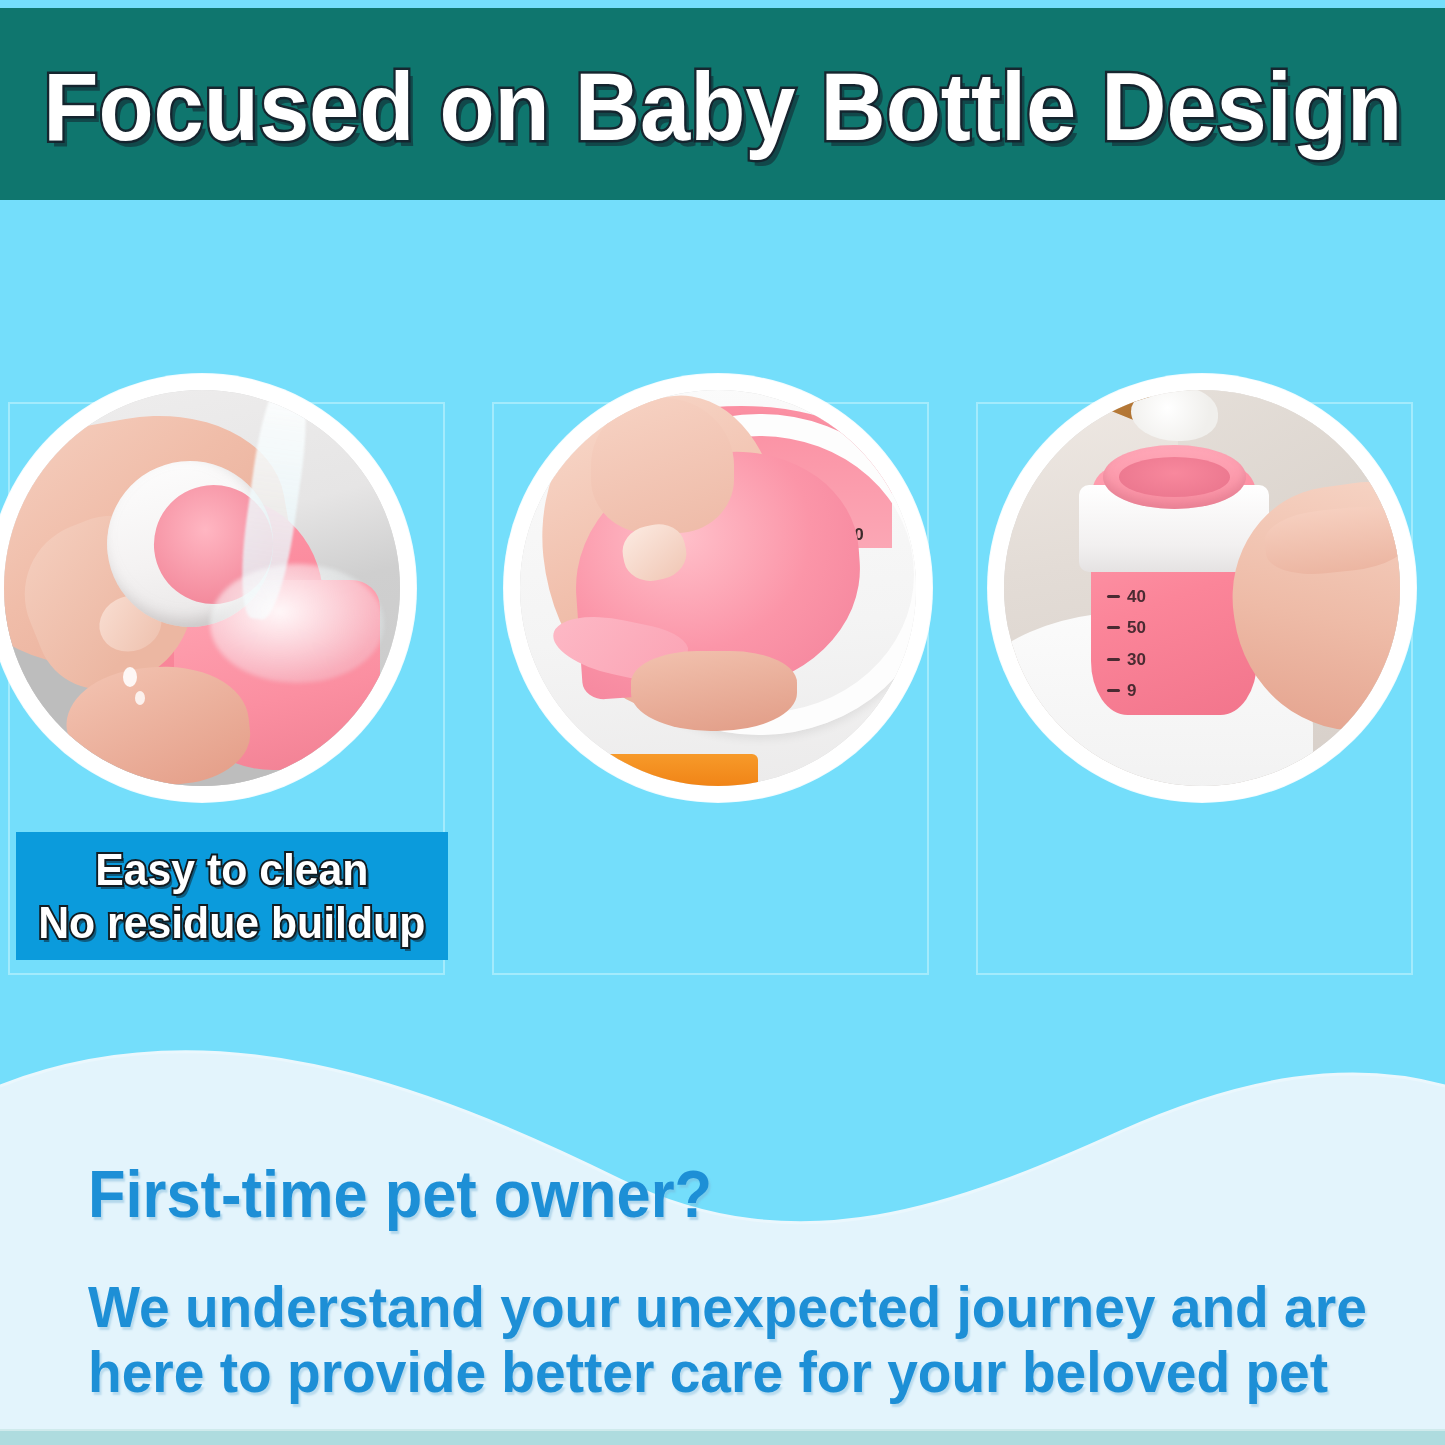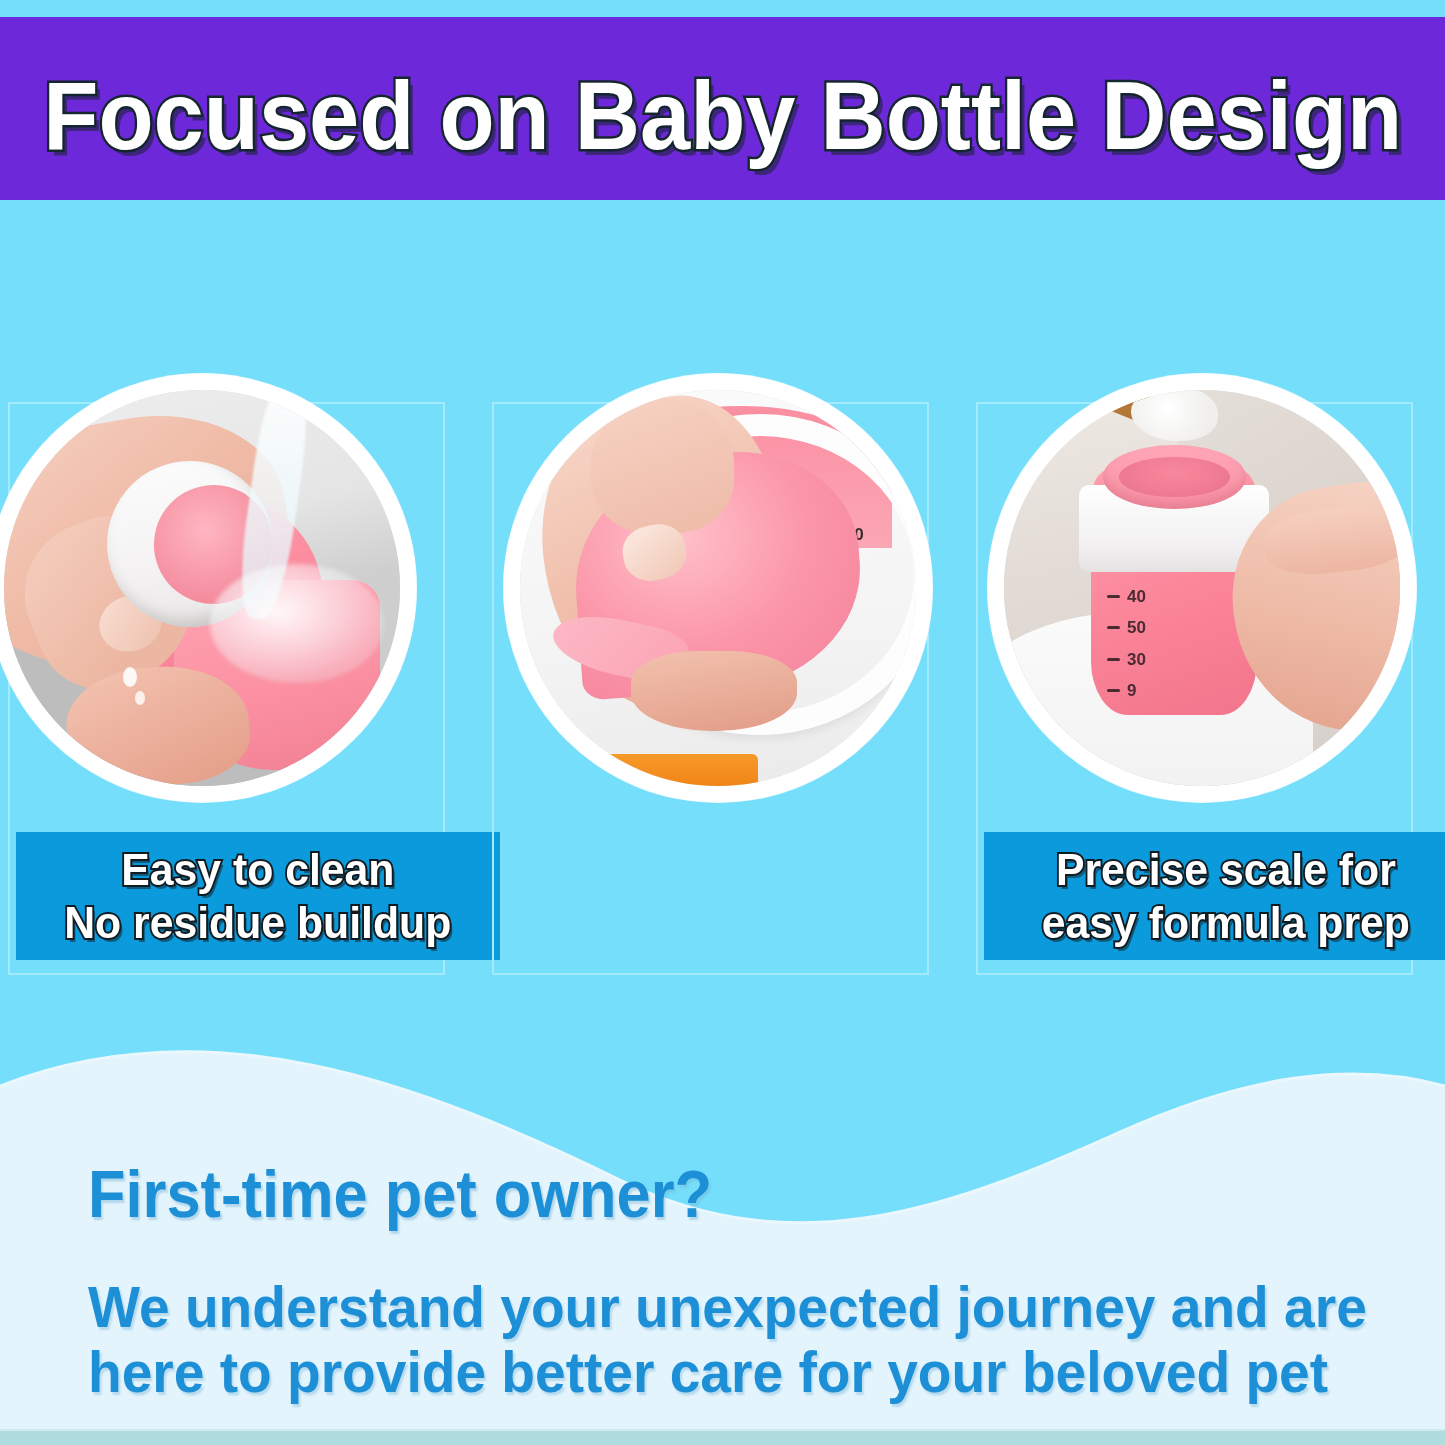--- a/index.html
+++ b/index.html
@@ -15,24 +15,24 @@
     position: relative;
     width: 1445px;
     height: 1445px;
     overflow: hidden;
     background: #74DEFB;
   }
 
   
   .header-band {
     position: absolute;
-    left: 0; top: 17px;
+    left: 0; top: 8px;
     width: 1445px;
     height: 200px;
-    background: #6d28d9;
+    background: #0f766e;
     box-sizing: border-box;
     border-bottom: 3px solid #3AA1CC;
     display: flex;
     align-items: center;
     justify-content: center;
   }
   .header-title {
     font-family: "Liberation Sans Narrow", "Liberation Sans", sans-serif;
     font-weight: bold;
     font-size: 96px;
@@ -116,21 +116,21 @@
   }
   .circle-1 { left: -22px; }
   .circle-2 { left: 10px; }
   .circle-3 { left: 10px; }
 
   
   .caption-bar {
     position: absolute;
     left: 6px;
     top: 428px;
-    width: 484px;
+    width: 432px;
     height: 128px;
     background: #0B9BDC;
     display: flex;
     flex-direction: column;
     align-items: center;
     justify-content: center;
   }
   .caption-line {
     font-family: "Liberation Sans Narrow", "Liberation Sans", sans-serif;
     font-weight: bold;
@@ -380,24 +380,20 @@
             </div>
             <div class="p3-tick">
               <i></i>
               <span>9</span>
             </div>
           </div>
           <div class="ph p3-handR"></div>
           <div class="ph p3-finger1"></div>
         </div>
       </div>
-      <div class="caption-bar">
-        <div class="caption-line">Precise scale for</div>
-        <div class="caption-line">easy formula prep</div>
-      </div>
     </div>
 
   </div>
 
   <div class="bottom-text">
     <div class="headline">First-time pet owner?</div>
     <div class="subcopy">
       <span class="sc-line">We understand your unexpected journey and are</span>
       <span class="sc-line">here to provide better care for your beloved pet</span>
     </div>

